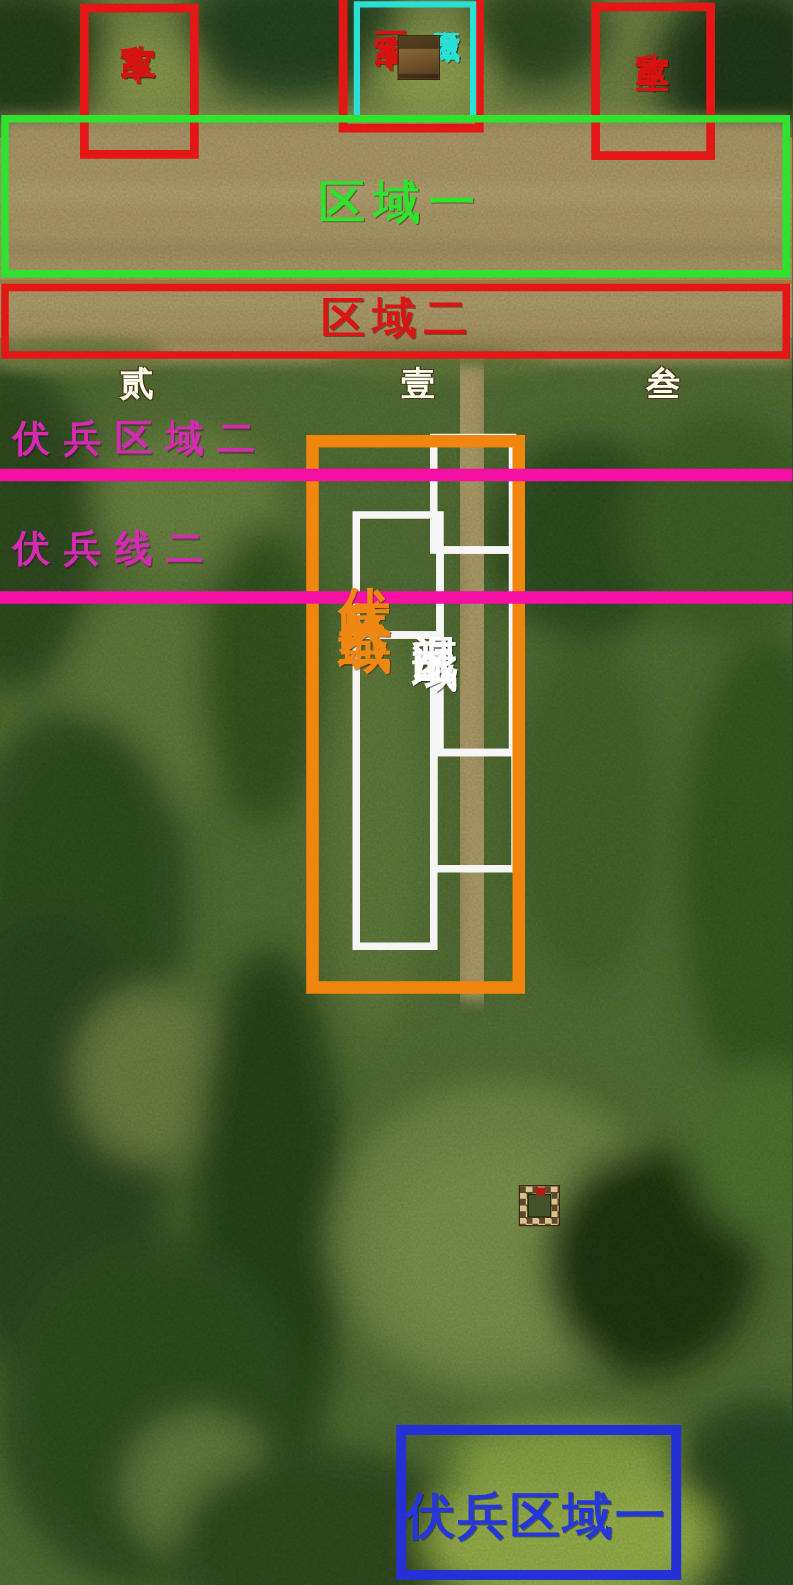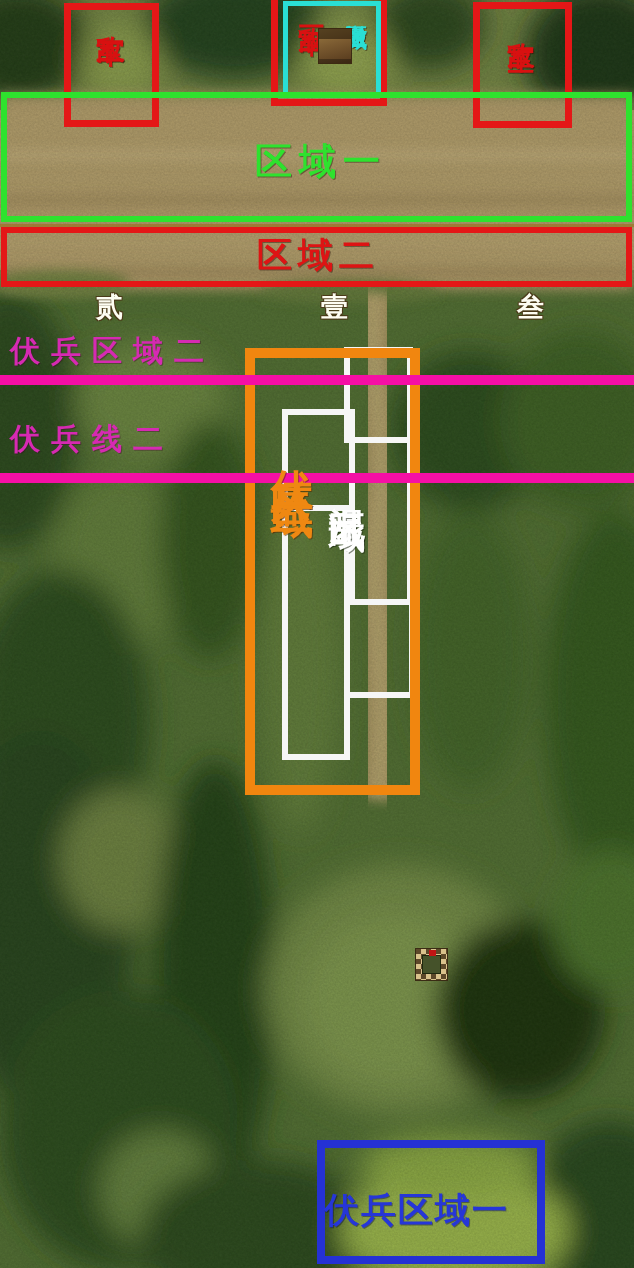--- a/index.html
+++ b/index.html
@@ -41,21 +41,21 @@
   #wp-1{left:321px;top:289px;}
   #wp-3{left:517px;top:289px;}
   .mlbl{position:absolute;z-index:8;font-size:30px;color:#d62ab2;letter-spacing:11px;
         text-shadow:1px 1px 0 rgba(60,0,40,.35);}
   #ambush-line-1-label{left:10px;top:331px;}
   #ambush-line-2-label{left:10px;top:419px;}
   #ambush2-label{left:271px;top:436px;font-size:42px;color:#ef8812;letter-spacing:9px;
         text-shadow:1px 1px 0 rgba(90,40,0,.5);}
   #chaos-label{left:329px;top:479px;font-size:36px;color:#ffffff;letter-spacing:3px;
         text-shadow:1px 1px 0 rgba(30,40,20,.55);}
-  #ambush1-label{left:324px;top:1193px;font-size:35px;color:#2636d8;letter-spacing:2px;
+  #ambush1-label{left:324px;top:1193px;font-size:40px;color:#2636d8;letter-spacing:2px;
         text-shadow:1px 1px 0 rgba(0,0,60,.4);}
 
   
   #hut-icon{left:318px;top:28px;width:34px;height:36px;z-index:8;
     background:linear-gradient(165deg,#9a7a42 0%,#7a5a30 45%,#54381c 100%);
     border:1px solid #3c2a12;box-shadow:inset 0 10px 0 rgba(30,18,6,.55),inset 0 -4px 0 rgba(0,0,0,.3);}
   #fort-icon{left:415px;top:948px;width:33px;height:33px;z-index:2;
     background:repeating-conic-gradient(#d9c28c 0 90deg,#5d482a 0 180deg) 0 0/10px 10px;
     border:1px solid #3a2c14;}
   #fort-icon .inner{position:absolute;left:6px;top:6px;right:6px;bottom:6px;background:#45522a;

